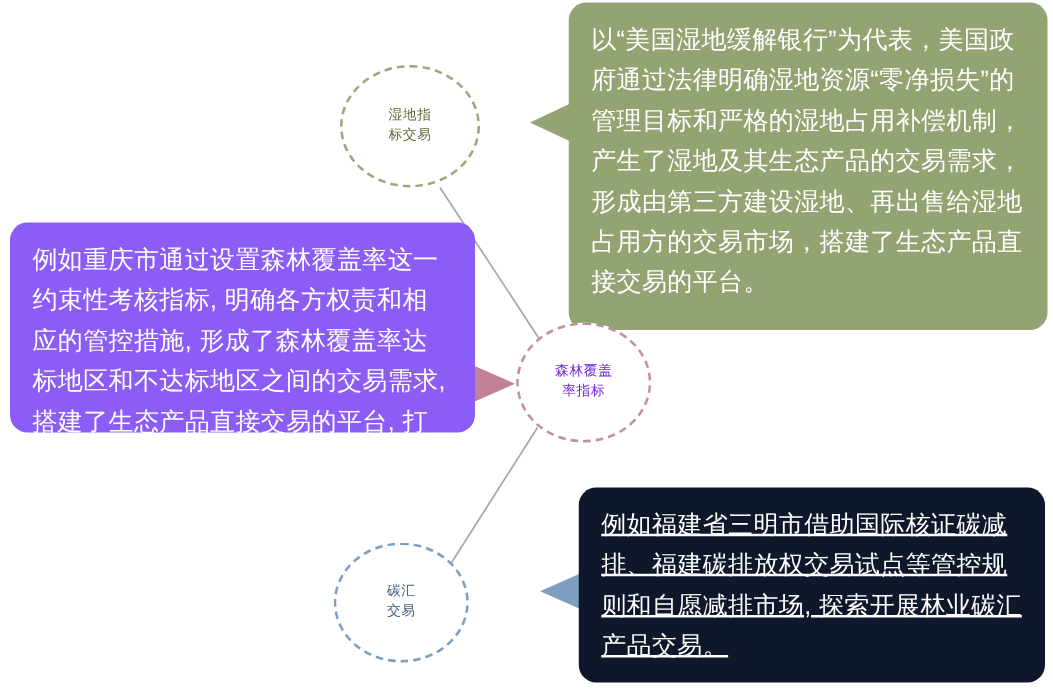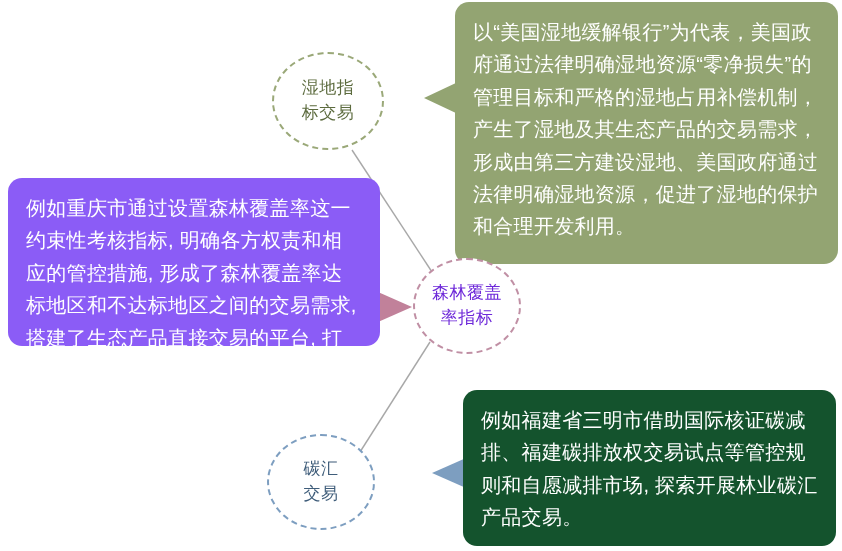--- a/index.html
+++ b/index.html
@@ -29,21 +29,21 @@
     position: absolute;
     box-sizing: border-box;
     border-radius: 50%;
     background: #ffffff;
     display: flex;
     align-items: center;
     justify-content: center;
     text-align: center;
     line-height: 1.45;
     color: #3f3f3f;
-    font-size: 17px;
+    font-size: 11px;
     letter-spacing: 0.5px;
   }
   .node-inner {
     padding: 0 6px;
   }
   #node-wetland {
     left: 272px;
     top: 52px;
     width: 112px;
     height: 98px;
@@ -88,21 +88,22 @@
     top: 178px;
     width: 372px;
     height: 168px;
     background: #8b5cf6;
   }
   #bubble-carbon {
     left: 463px;
     top: 390px;
     width: 373px;
     height: 156px;
-    background: #14532d;
+    background: #0f172a;
+    text-decoration: underline;
   }
   .tail {
     position: absolute;
     width: 0;
     height: 0;
   }
   #tail-wetland {
     left: 424px;
     top: 82px;
     border-top: 16px solid transparent;
@@ -131,21 +132,21 @@
 
   <svg id="connectors" viewBox="0 0 842 551">
     <line x1="432" y1="272" x2="352" y2="150" stroke="#a8a8a8" stroke-width="1.4"></line>
     <line x1="430" y1="342" x2="360" y2="452" stroke="#a8a8a8" stroke-width="1.4"></line>
   </svg>
 
   <div class="tail" id="tail-wetland"></div>
   <div class="tail" id="tail-forest"></div>
   <div class="tail" id="tail-carbon"></div>
 
-  <div class="bubble" id="bubble-wetland">以“美国湿地缓解银行”为代表，美国政府通过法律明确湿地资源“零净损失”的管理目标和严格的湿地占用补偿机制，产生了湿地及其生态产品的交易需求，形成由第三方建设湿地、美国政府通过法律明确湿地资源，促进了湿地的保护和合理开发利用。</div>
+  <div class="bubble" id="bubble-wetland">以“美国湿地缓解银行”为代表，美国政府通过法律明确湿地资源“零净损失”的管理目标和严格的湿地占用补偿机制，产生了湿地及其生态产品的交易需求，形成由第三方建设湿地、再出售给湿地占用方的交易市场，搭建了生态产品直接交易的平台。</div>
 
   <div class="bubble" id="bubble-forest">例如重庆市通过设置森林覆盖率这一约束性考核指标, 明确各方权责和相应的管控措施, 形成了森林覆盖率达标地区和不达标地区之间的交易需求, 搭建了生态产品直接交易的平台, 打通了绿水青山向金山银山的转化通道。</div>
 
   <div class="bubble" id="bubble-carbon">例如福建省三明市借助国际核证碳减排、福建碳排放权交易试点等管控规则和自愿减排市场, 探索开展林业碳汇产品交易。</div>
 
   <div class="node" id="node-wetland">
     <div class="node-inner">
       <div>湿地指</div>
       <div>标交易</div>
     </div>

